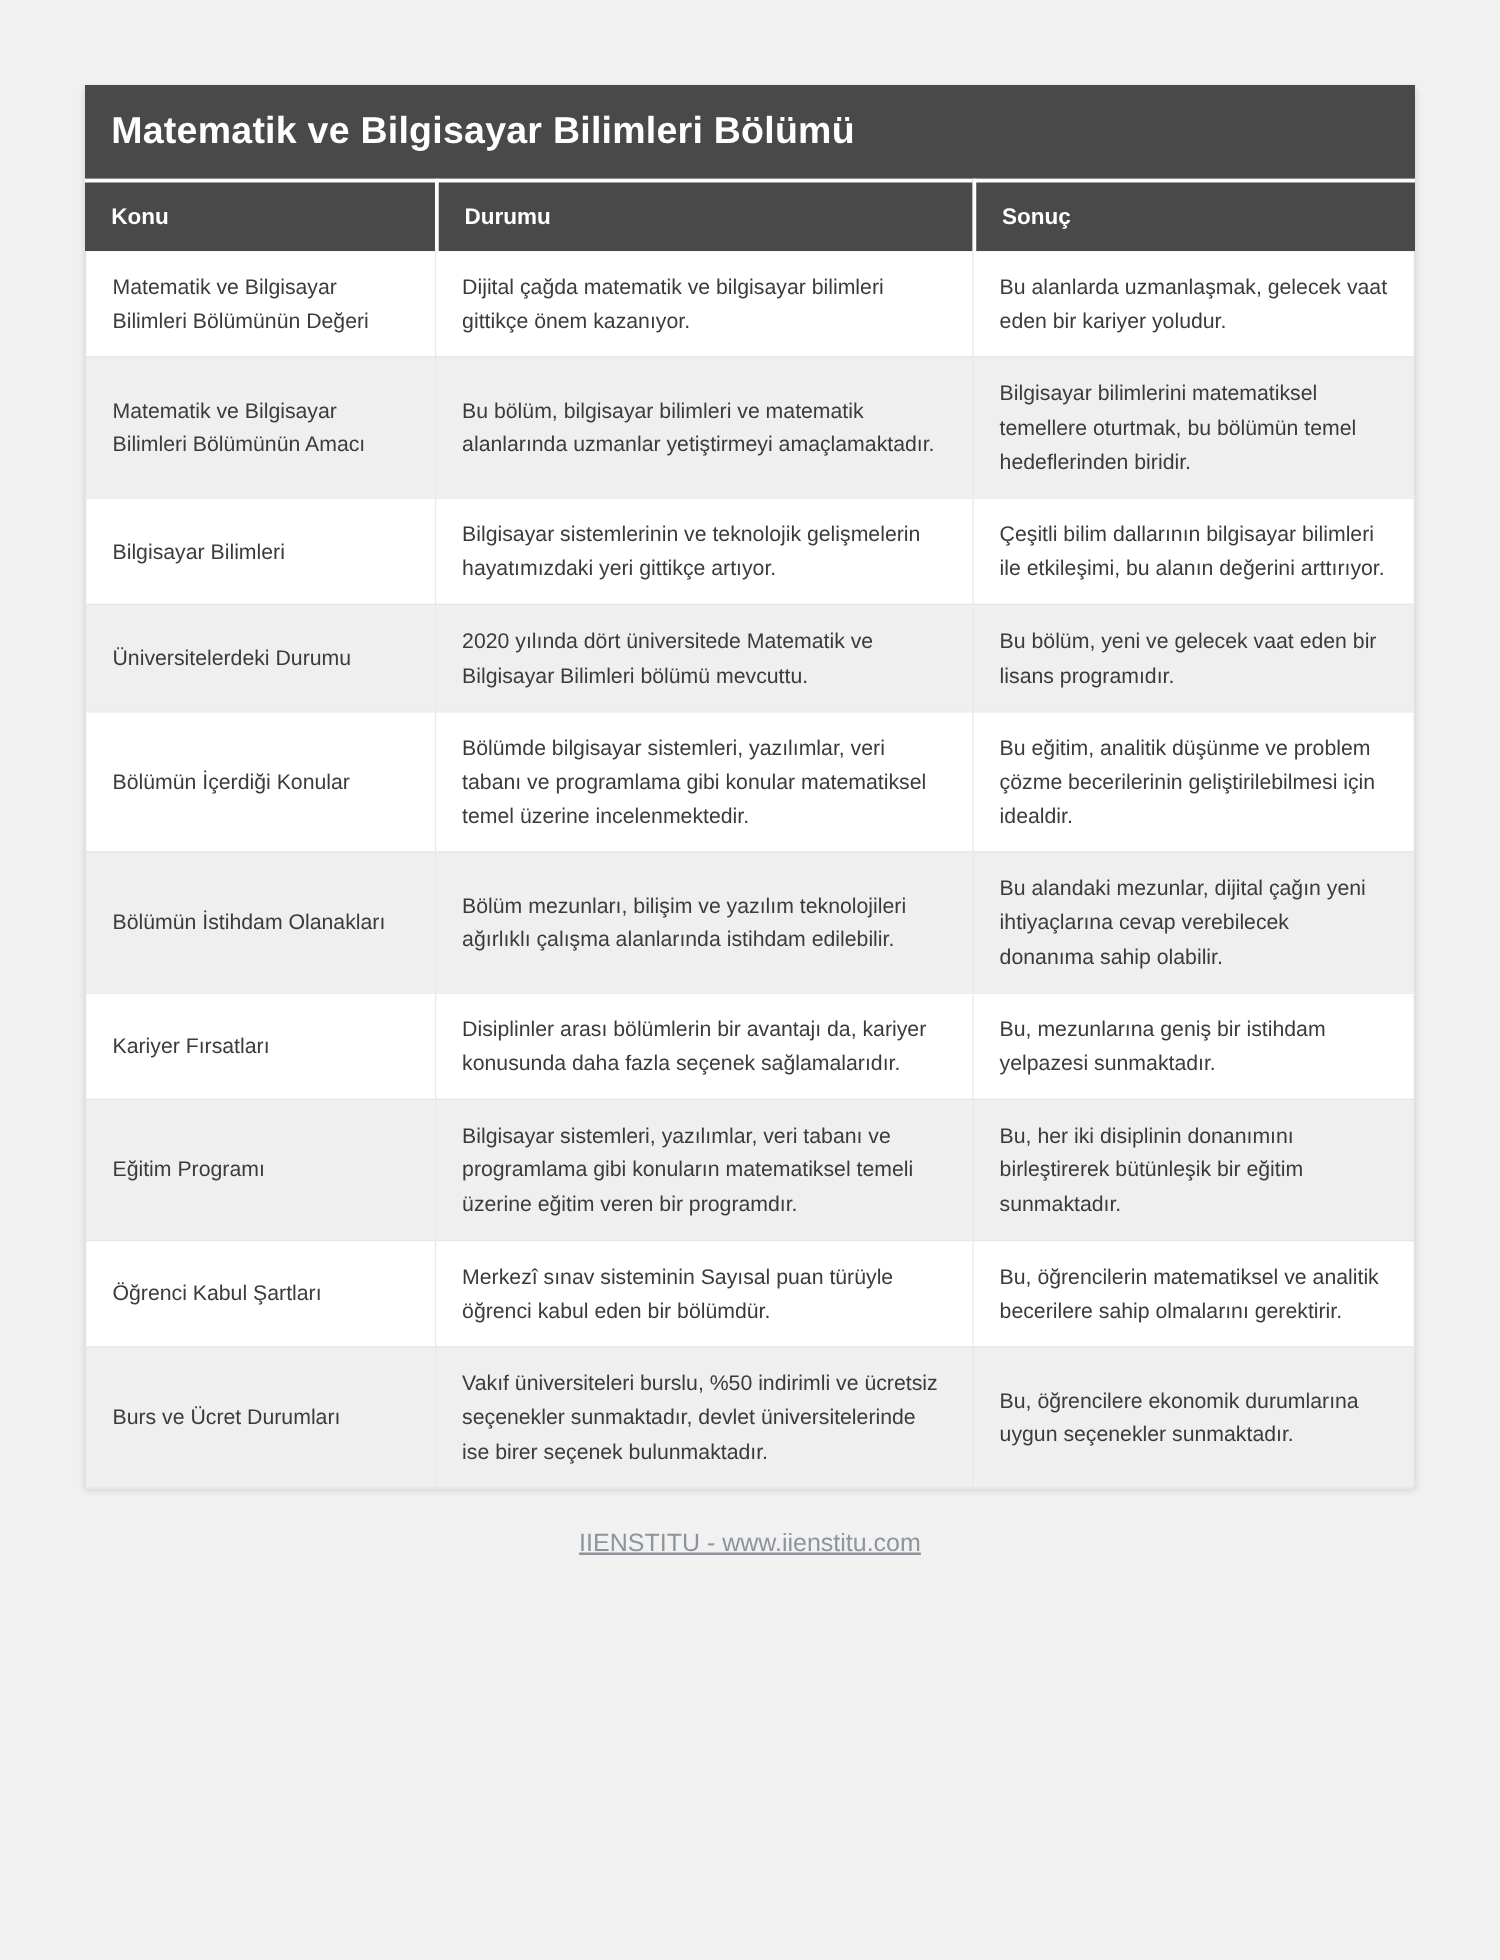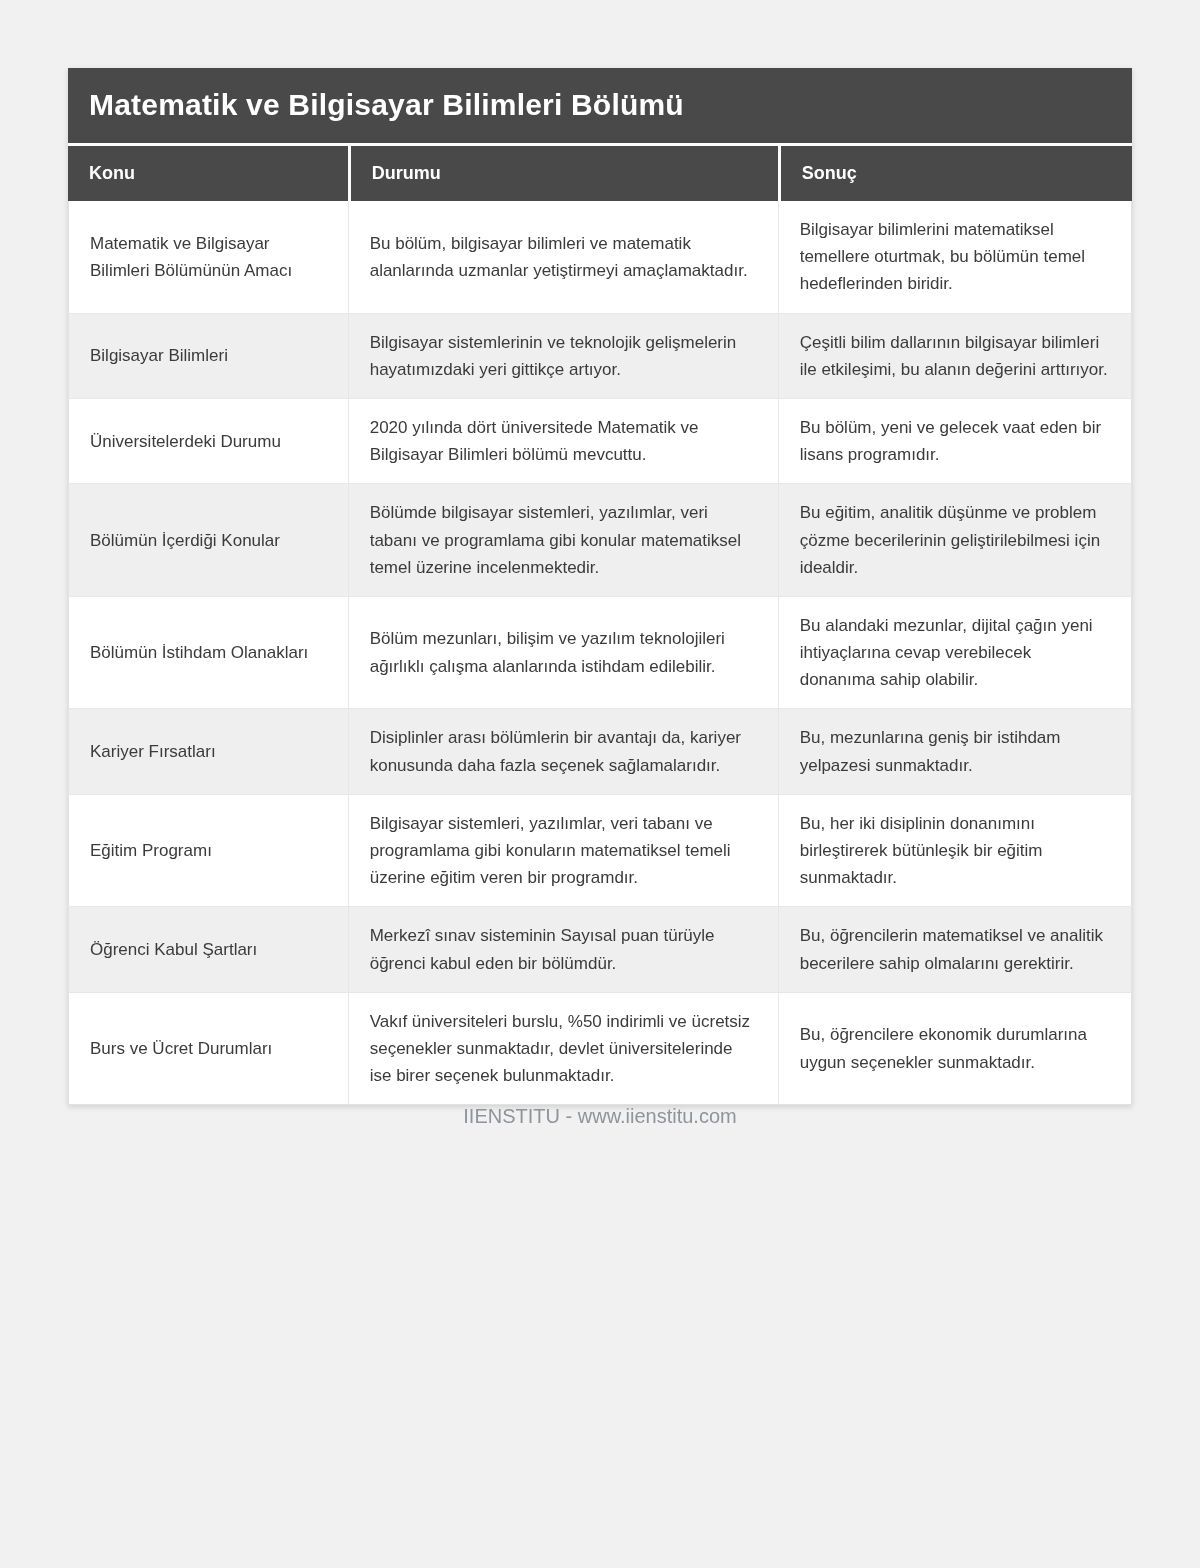--- a/index.html
+++ b/index.html
@@ -71,40 +71,47 @@
   table.info-table tbody td:last-child {
     border-right: 1px solid #e2e2e2;
   }
   table.info-table tbody tr:last-child td {
     border-bottom: 1px solid #e2e2e2;
   }
   table.info-table tbody tr:nth-child(even) td {
     background: #efefef;
   }
   .footer {
+    margin-top: 33px;
     text-align: center;
     color: #8d949c;
     font-size: 20px;
+    text-decoration: underline;
   }
 </style>
 </head>
 <body>
 
 <div class="card">
   <div class="title-bar">Matematik ve Bilgisayar Bilimleri Bölümü</div>
 
   <table class="info-table">
     <thead>
       <tr>
         <th class="col-konu">Konu</th>
         <th class="col-detay">Durumu</th>
         <th class="col-sonuc">Sonuç</th>
       </tr>
     </thead>
     <tbody id="rows">
+        <tr>
+          <td>Matematik ve Bilgisayar Bilimleri Bölümünün Değeri</td>
+          <td>Dijital çağda matematik ve bilgisayar bilimleri gittikçe önem kazanıyor.</td>
+          <td>Bu alanlarda uzmanlaşmak, gelecek vaat eden bir kariyer yoludur.</td>
+        </tr>
         <tr>
           <td>Matematik ve Bilgisayar Bilimleri Bölümünün Amacı</td>
           <td>Bu bölüm, bilgisayar bilimleri ve matematik alanlarında uzmanlar yetiştirmeyi amaçlamaktadır.</td>
           <td>Bilgisayar bilimlerini matematiksel temellere oturtmak, bu bölümün temel hedeflerinden biridir.</td>
         </tr>
         <tr>
           <td>Bilgisayar Bilimleri</td>
           <td>Bilgisayar sistemlerinin ve teknolojik gelişmelerin hayatımızdaki yeri gittikçe artıyor.</td>
           <td>Çeşitli bilim dallarının bilgisayar bilimleri ile etkileşimi, bu alanın değerini arttırıyor.</td>
         </tr>

